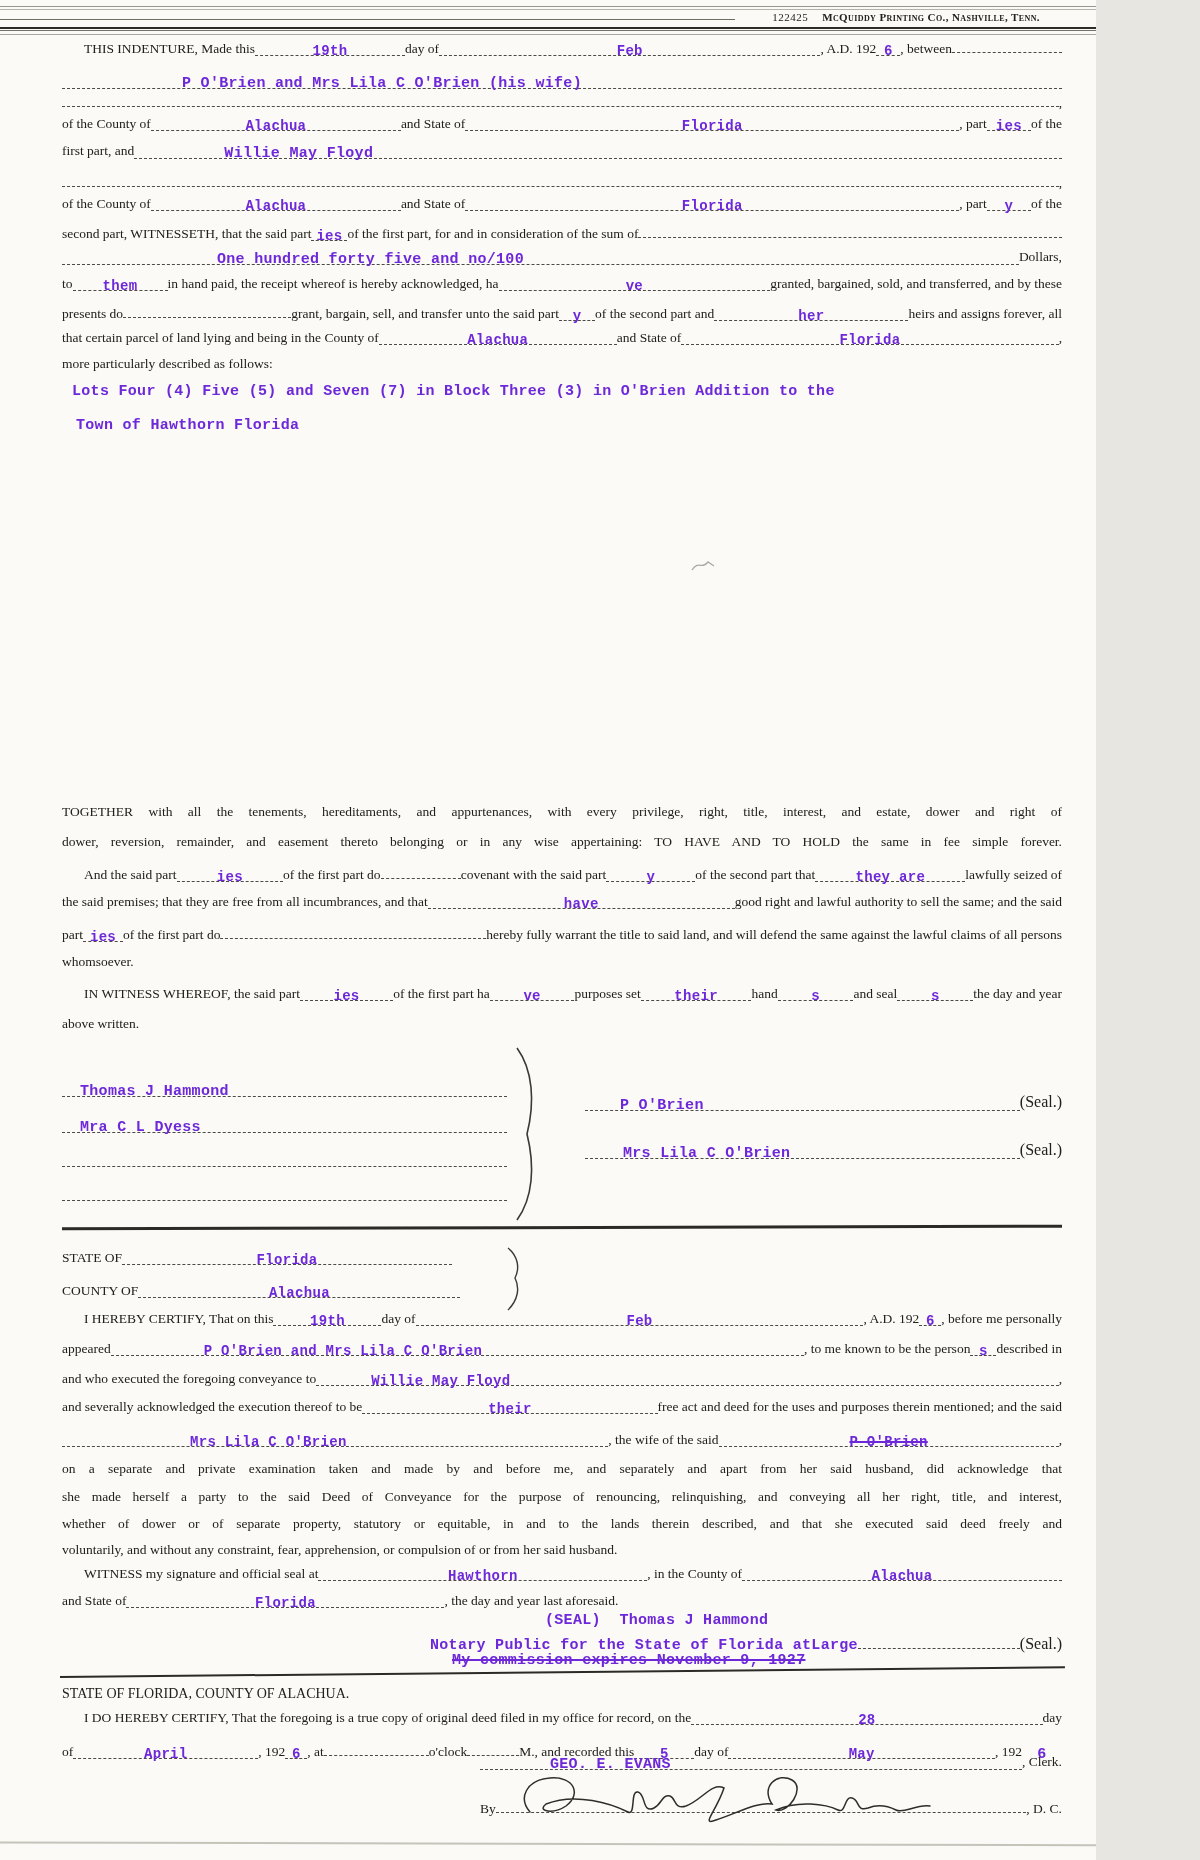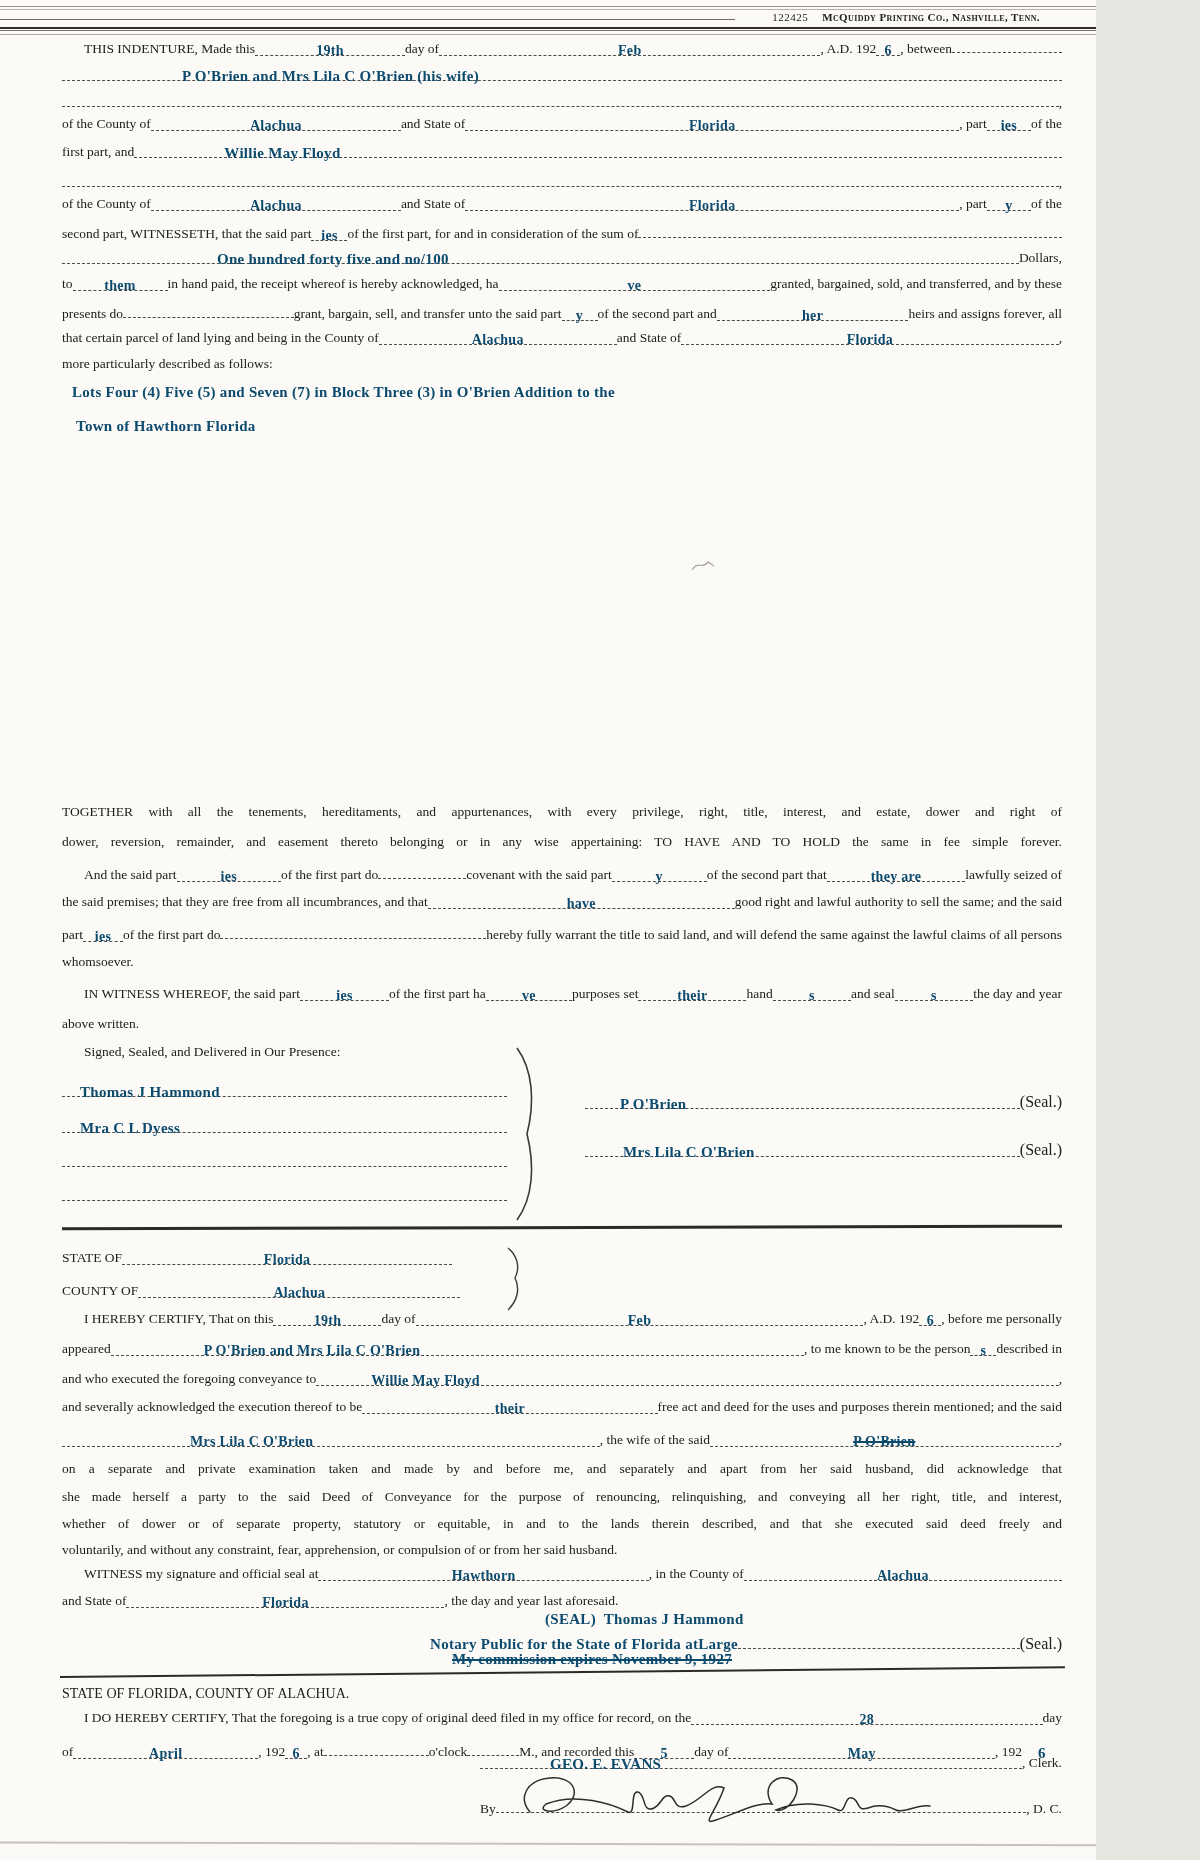--- a/index.html
+++ b/index.html
@@ -18,21 +18,21 @@
   .band-bot{height:4px;border-top:2px solid #2e2c28;border-bottom:1px solid #76736b;}
   .band-bot2{height:2px;margin-top:3px;border-top:1px solid #aaa79e;}
 
   
   .row{position:absolute;left:62px;width:1000px;display:flex;align-items:baseline;font-size:13.5px;line-height:20px;color:#21201c;}
   .row.ind{padding-left:22px;}
   .lbl{white-space:pre;}
   .fill{display:flex;justify-content:center;align-items:baseline;border-bottom:1.4px dashed #4c4a44;height:17px;flex:0 0 auto;}
   .fill.gr{flex:1 1 auto;}
   .fill.fl{justify-content:flex-start;}
-  .typed{font-family:Liberation Serif, serif;font-weight:bold;font-size:14px;letter-spacing:.3px;color:#0c4a6e;white-space:pre;}
+  .typed{font-family:Liberation Mono, monospace;font-weight:bold;font-size:14px;letter-spacing:.3px;color:#6d28d9;white-space:pre;}
   .fill .typed{transform:translateY(2px);}
   .typed-lg{font-size:15px;}
   .just{display:block;text-align:justify;}
   .just::after{content:"";display:inline-block;width:100%;height:0;}
   .strike{text-decoration:line-through;text-decoration-thickness:1.5px;}
 
   .rule{position:absolute;background:#2b2a26;}
   .abs{position:absolute;}
 
   svg.brace path{stroke:#3a3934;fill:none;}
@@ -65,21 +65,21 @@
         <span class="typed">Feb</span>
       </span>
     <span class="lbl">, A.D. 192</span>
     <span class="fill" style="width:24px">
         <span class="typed">6</span>
       </span>
     <span class="lbl">, between</span>
     <span class="fill" style="width:110px"></span>
   </div>
 
-  <div class="row" style="top:64px">
+  <div class="row" style="top:72px">
     <span class="fill gr fl" style="padding-left:120px">
         <span class="typed typed-lg">P O'Brien and Mrs Lila C O'Brien (his wife)</span>
       </span>
   </div>
 
   <div class="row" style="top:90px">
     <span class="fill gr"></span>
     <span class="lbl">,</span>
   </div>
 
@@ -259,23 +259,20 @@
     <span class="lbl">and seal</span>
     <span class="fill gr" style="min-width:28px">
         <span class="typed">s</span>
       </span>
     <span class="lbl">the day and year</span>
   </div>
   <div class="row" style="top:1014px">
     <span class="lbl">above written.</span>
   </div>
 
-  <div class="row ind" style="top:1042px">
-    <span class="lbl">Signed, Sealed, and Delivered in Our Presence:</span>
-  </div>
 
   <div class="row" style="top:1080px;width:445px">
     <span class="fill gr fl" style="padding-left:18px">
         <span class="typed typed-lg">Thomas J Hammond</span>
       </span>
   </div>
   <div class="row" style="top:1116px;width:445px">
     <span class="fill gr fl" style="padding-left:18px">
         <span class="typed typed-lg">Mra C L Dyess</span>
       </span>

